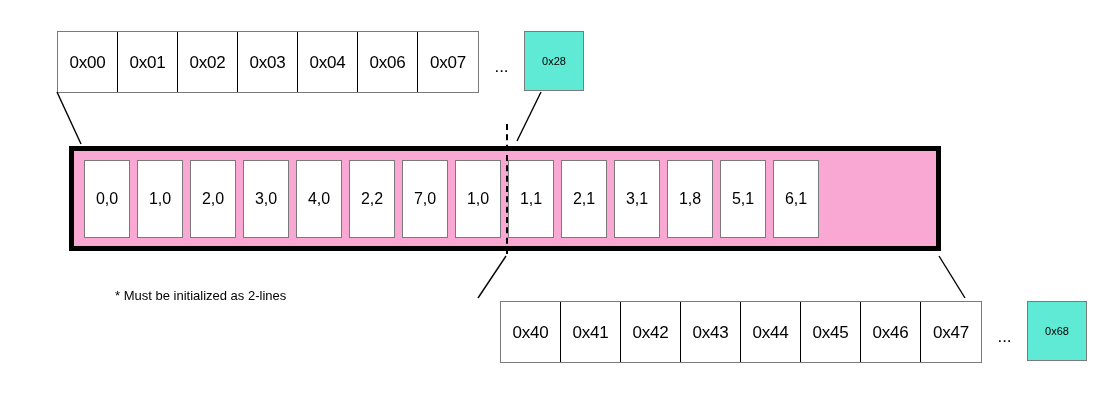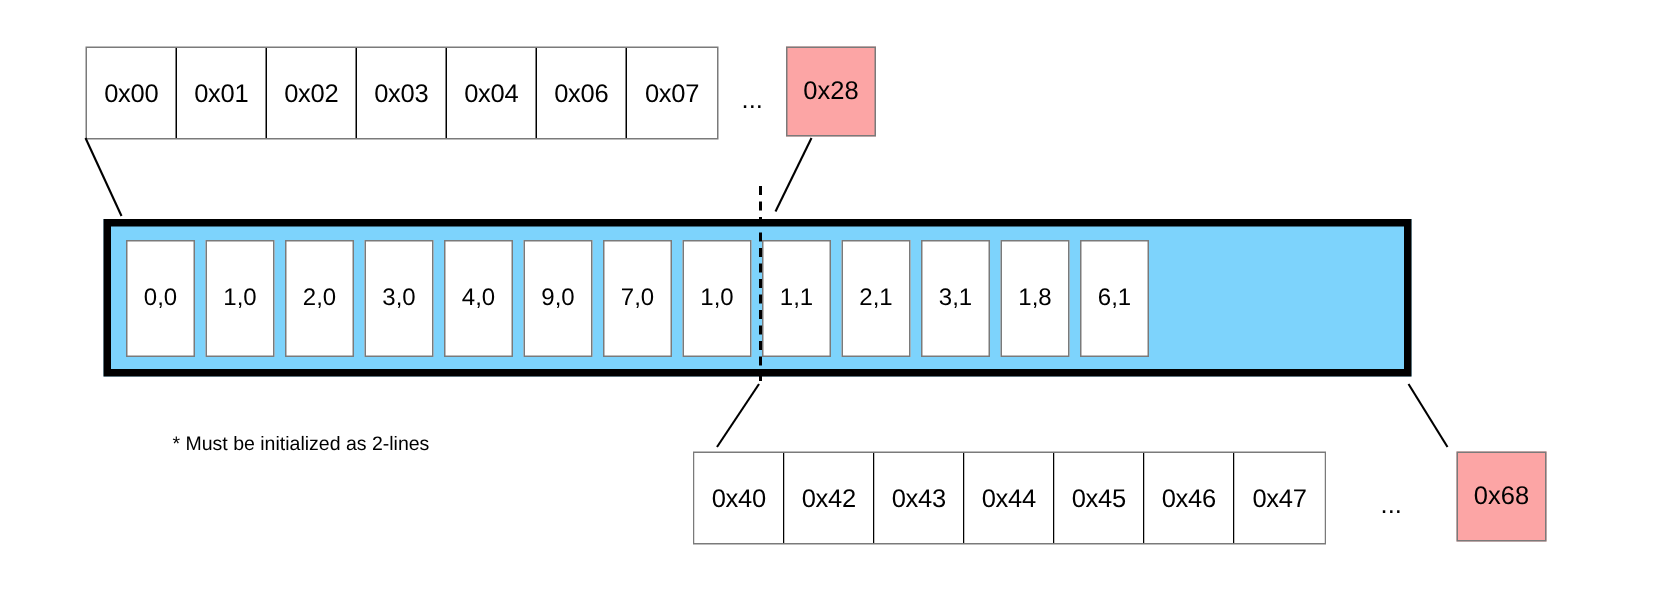--- a/index.html
+++ b/index.html
@@ -61,35 +61,35 @@
     color: #000000;
   }
   .addr-single {
     width: 60px;
     height: 60px;
     box-sizing: border-box;
     border: 1px solid #7a7a7a;
     display: flex;
     align-items: center;
     justify-content: center;
-    font-size: 17px;
-    background: #fca5a5;
+    font-size: 11px;
+    background: #5eead4;
     color: #000000;
   }
 
   
   #cacheline-bar {
     position: absolute;
     left: 69px;
     top: 146px;
     width: 872px;
     height: 105px;
     box-sizing: border-box;
     border: 5px solid #000000;
-    background: #7dd3fc;
+    background: #f9a8d4;
   }
   #cacheline-cells {
     position: absolute;
     left: 0;
     top: 0;
     width: 100%;
     height: 100%;
     display: flex;
     align-items: center;
     padding-left: 10px;
@@ -171,47 +171,49 @@
     <line x1="541" y1="92" x2="517" y2="141"></line>
   </svg>
 
   <div id="cacheline-bar">
     <div id="cacheline-cells">
       <div class="word-cell">0,0</div>
       <div class="word-cell">1,0</div>
       <div class="word-cell">2,0</div>
       <div class="word-cell">3,0</div>
       <div class="word-cell">4,0</div>
-      <div class="word-cell">9,0</div>
+      <div class="word-cell">2,2</div>
       <div class="word-cell">7,0</div>
       <div class="word-cell">1,0</div>
       <div class="word-cell">1,1</div>
       <div class="word-cell">2,1</div>
       <div class="word-cell">3,1</div>
       <div class="word-cell">1,8</div>
+      <div class="word-cell">5,1</div>
       <div class="word-cell">6,1</div>
     </div>
   </div>
 
   <div id="split-dashed-line"></div>
 
   <svg class="leader" id="leader-bottom-left" style="left:0px; top:0px;" width="1113" height="400">
     <line x1="506" y1="256" x2="478" y2="298"></line>
   </svg>
 
   <svg class="leader" id="leader-bottom-right" style="left:0px; top:0px;" width="1113" height="400">
     <line x1="939" y1="256" x2="965" y2="298"></line>
   </svg>
 
   <div id="footnote">* Must be initialized as 2-lines</div>
 
-  <div class="addr-strip" id="bottom-address-strip" style="left:462px; top:301px;gap:21px;">
+  <div class="addr-strip" id="bottom-address-strip" style="left:500px; top:301px;">
 
     <div class="addr-group">
       <div class="addr-cell">0x40</div>
+      <div class="addr-cell">0x41</div>
       <div class="addr-cell">0x42</div>
       <div class="addr-cell">0x43</div>
       <div class="addr-cell">0x44</div>
       <div class="addr-cell">0x45</div>
       <div class="addr-cell">0x46</div>
       <div class="addr-cell">0x47</div>
     </div>
 
     <div class="addr-ellipsis">...</div>
 

